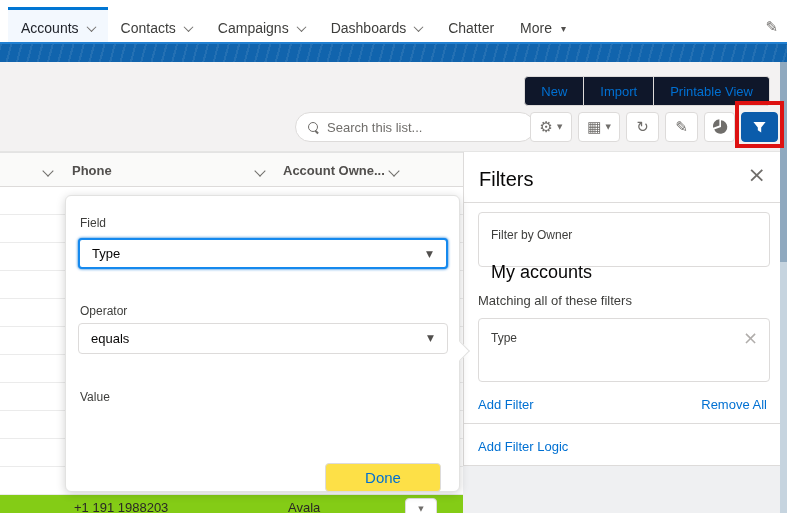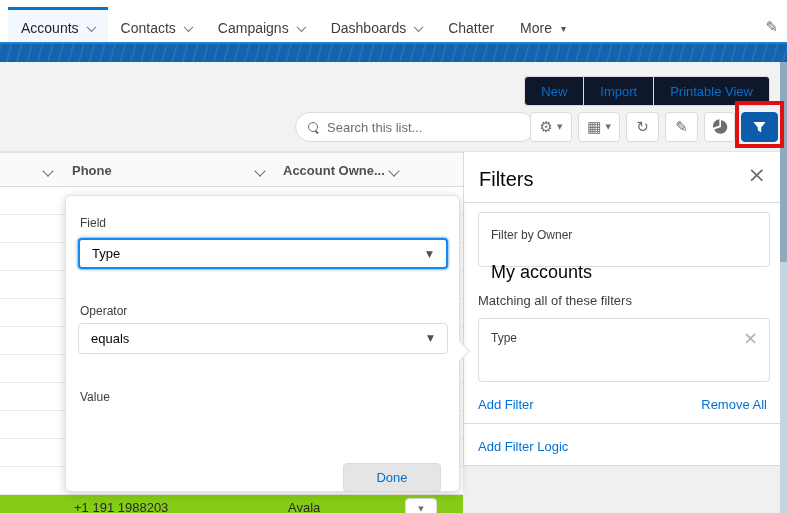--- a/index.html
+++ b/index.html
@@ -111,22 +111,22 @@
   .lab-field { top:20px; } .lab-op { top:108px; } .lab-val { top:194px; }
   .sel { position:absolute; left:12px; width:370px; height:31px; background:#fff; border:1px solid #dddbda;
     border-radius:4px; font-size:13px; color:#080707; display:flex; align-items:center; padding:0 30px 0 12px; cursor:pointer; }
   .sel-field { top:42px; border:2px solid #1589ee; box-shadow:0 0 3px #0070d2; }
   .sel-op { top:127px; }
   .sel .arrow { position:absolute; right:13px; top:9px; font-size:9px; color:#514f4d;
     font-family:"DejaVu Sans", sans-serif; }
   .val-input { position:absolute; left:12px; top:212px; width:370px; height:30px; background:#fff;
     border:1px solid #dddbda; border-radius:4px; font-size:13px; color:#080707; display:flex; align-items:center;
     padding:0 12px; cursor:text; }
-  .done-btn { position:absolute; right:18px; top:267px; width:98px; height:29px; background:#e5e5e5;
-    border:1px solid #dddbda; border-radius:4px; color:#0070d2; font-size:13px;
+  .done-btn { position:absolute; right:18px; top:267px; width:116px; height:29px; background:#fde047;
+    border:1px solid #dddbda; border-radius:4px; color:#0070d2; font-size:15px;
     display:flex; align-items:center; justify-content:center; cursor:pointer; }
 </style>
 </head>
 <body>
 
 <div class="page">
 
   <div class="navbar">
     <div class="tab active">
       <span>Accounts</span>

